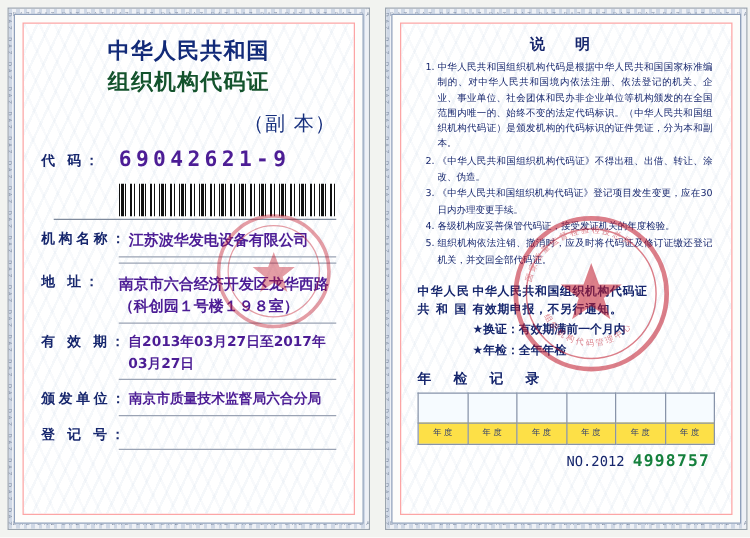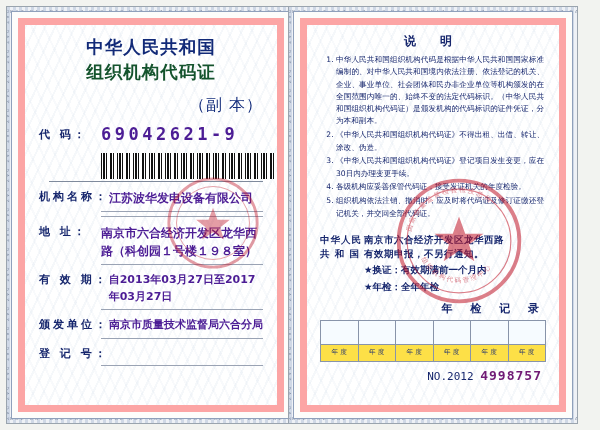--- a/index.html
+++ b/index.html
@@ -19,38 +19,38 @@
   
   .panel {
     position: absolute;
     top: 6px;
     height: 418px;
     background: #ffffff;
     border: 1px solid #9aa4ae;
     overflow: hidden;
   }
   #panel-left  { left: 6px;   width: 290px; }
-  #panel-right { left: 288px; width: 290px; }
+  #panel-right { left: 308px; width: 290px; }
 
   
   .frame-outer {
     position: absolute; inset: 0;
     background:
       repeating-linear-gradient(90deg,
         #cfd8e6 0px, #cfd8e6 3px, #eef1f6 3px, #eef1f6 6px);
     padding: 11px;
   }
   .frame-mid {
     position: absolute; inset: 4px;
     border: 1px solid #8fa0bb;
     background: #fdfdfb;
   }
   .frame-inner {
     position: absolute; inset: 11px;
-    border: 7px solid #fca5a5;
+    border: 1px solid #fca5a5;
     background: #ffffff;
     overflow: hidden;
     text-decoration: underline;
   }
   
   .microtext {
     position: absolute;
     font-size: 4.2px;
     letter-spacing: 2.4px;
     color: #7d8aa0;
@@ -195,21 +195,21 @@
   .r-mid .side {
     flex: 0 0 44px;
     font-weight: bold;
     letter-spacing: 1px;
   }
   .r-mid .body { flex: 1 1 auto; }
   .r-bold-line { font-weight: bold; font-size: 9.5px; letter-spacing: .5px; }
   .r-star { font-weight: bold; font-size: 9.5px; margin-top: 2px; }
 
   .r-records-title {
-    text-align: right;
+    text-align: left;
     font-weight: bold;
     font-size: 11px;
     letter-spacing: 7px;
     margin: 7px 0 4px 0;
     color: #16266d;
   }
   table.records {
     width: 100%;
     border-collapse: collapse;
     table-layout: fixed;
@@ -226,21 +226,21 @@
 
   .no-line {
     margin-top: 6px;
     text-align: right;
     font-family: "DejaVu Sans Mono", monospace;
     font-size: 11px;
     color: #16266d;
     padding-right: 4px;
   }
   .no-line .serial {
-    color: #701a75;
+    color: #15803d;
     font-weight: bold;
     font-size: 13px;
     letter-spacing: 1px;
   }
 
   
   .stamp-right {
     position: absolute;
     left: 86px; top: 150px;
     width: 132px; height: 132px;
@@ -335,21 +335,21 @@
           <li>各级机构应妥善保管代码证，接受发证机关的年度检验。</li>
           <li>组织机构依法注销、撤消时，应及时将代码证及修订证缴还登记机关，并交回全部代码证。</li>
         </ol>
 
         <div class="r-mid">
           <div class="side">
             <div>中华人民</div>
             <div>共 和 国</div>
           </div>
           <div class="body">
-            <div class="r-bold-line">南京市六合经济开发区龙华西路</div>
+            <div class="r-bold-line">中华人民共和国组织机构代码证</div>
             <div class="r-bold-line">有效期申报，不另行通知。</div>
             <div class="r-star">★换证：有效期满前一个月内</div>
             <div class="r-star">★年检：全年年检</div>
           </div>
         </div>
 
         <div class="r-records-title">年 检 记 录</div>
         <table class="records">
           <tbody>
               <tr class="cells">

